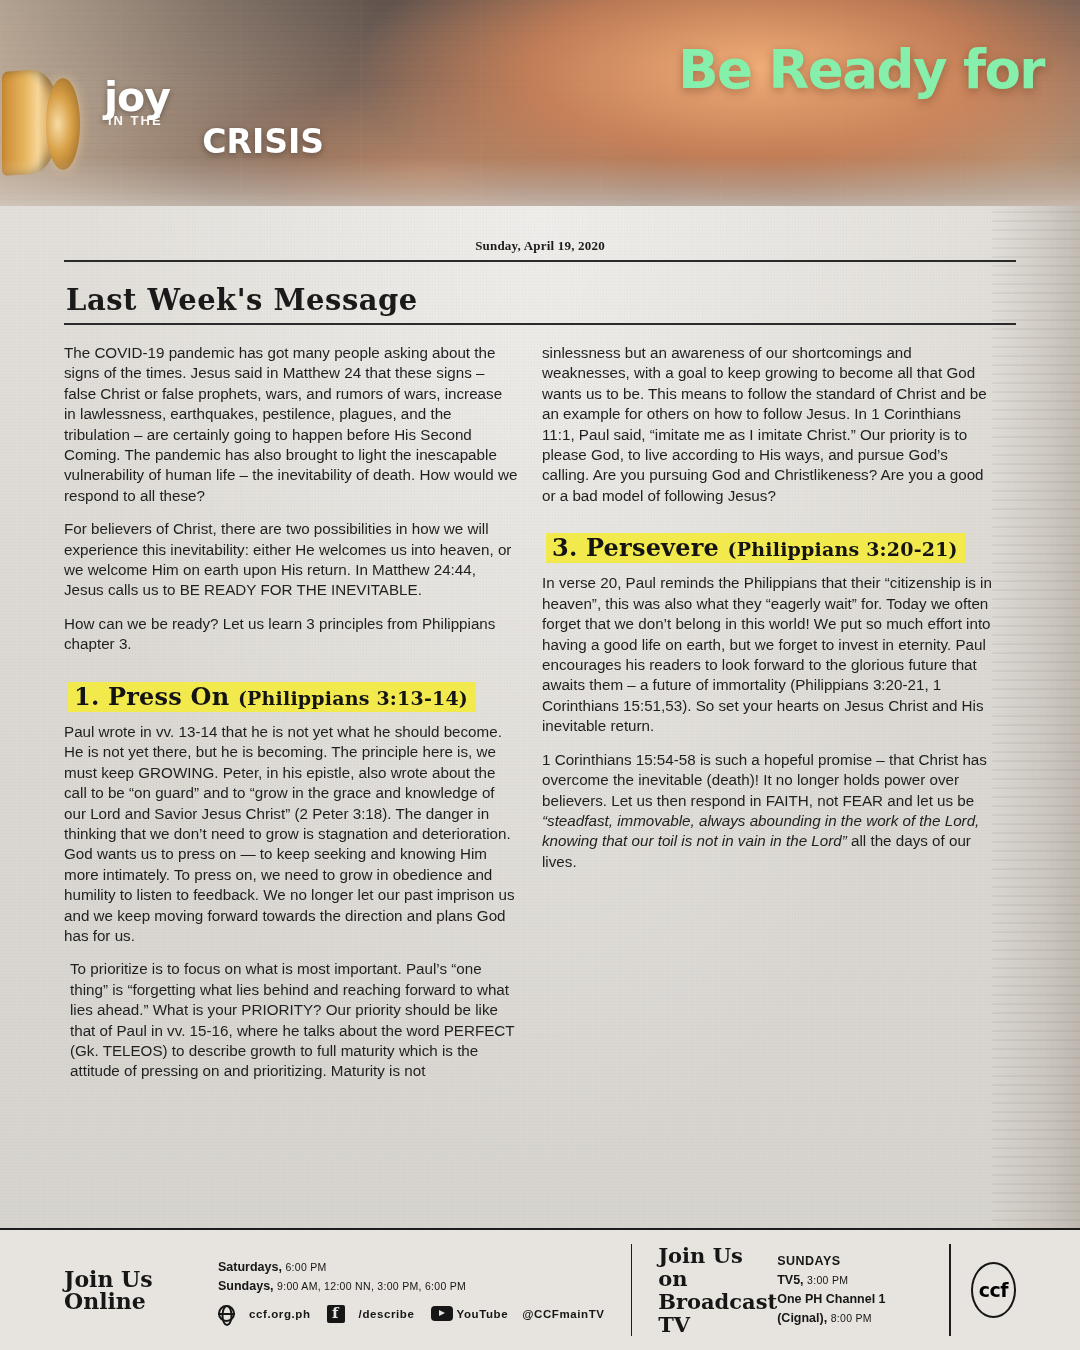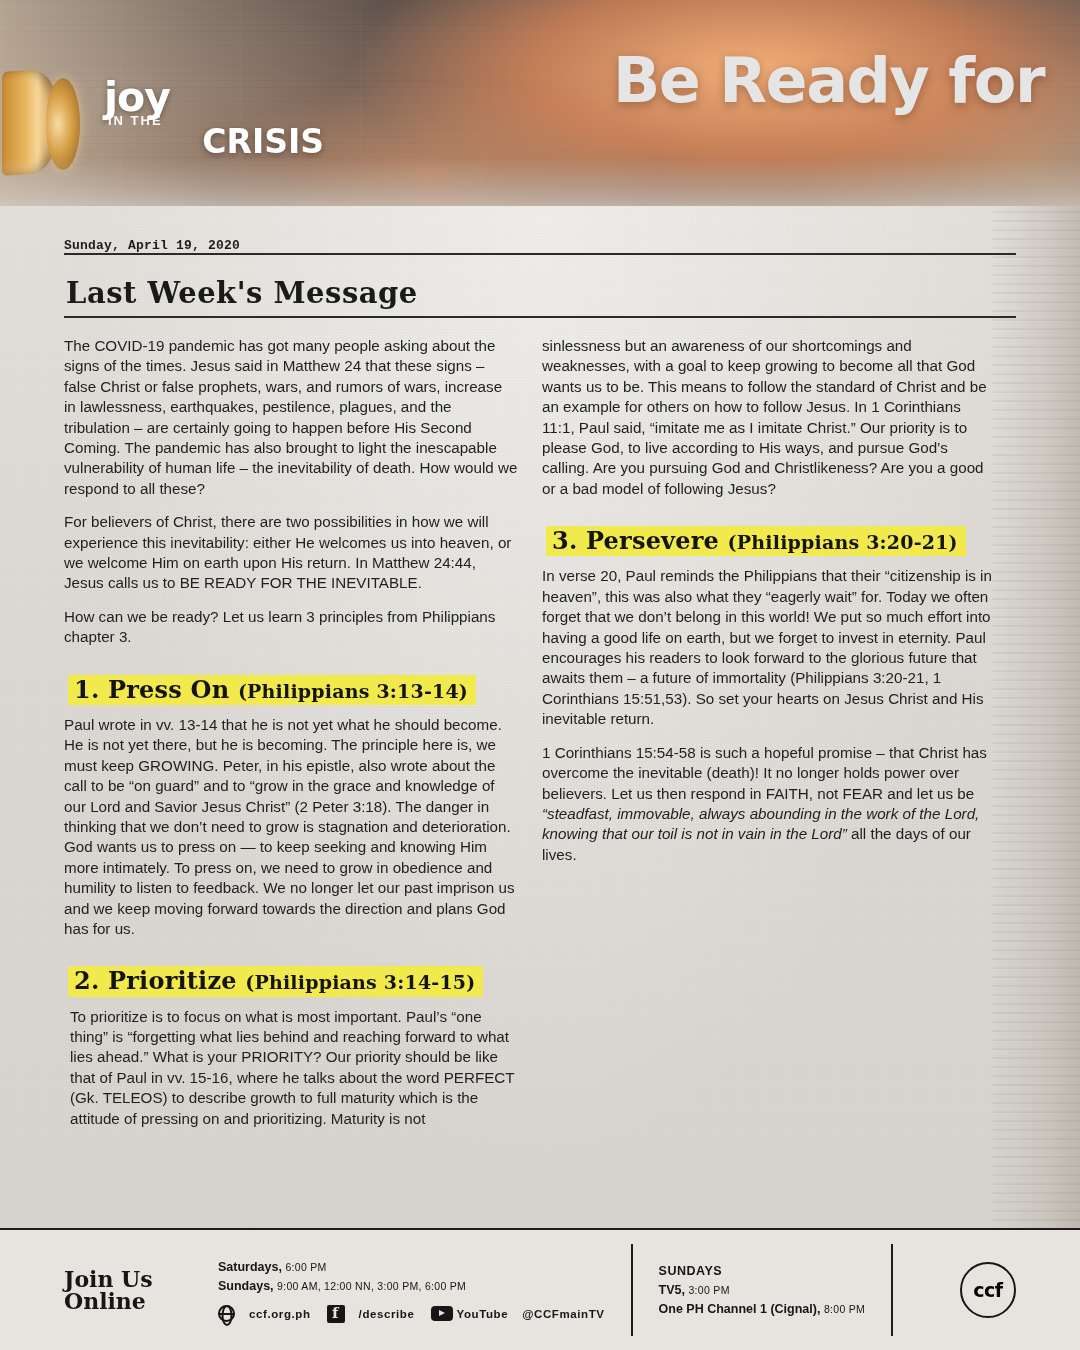--- a/index.html
+++ b/index.html
@@ -109,28 +109,28 @@
     font-size: 33px;
     letter-spacing: 0px;
     margin-top: -6px;
     color: #ffffff;
     text-shadow: 0 2px 6px rgba(0,0,0,0.35);
     text-align: right;
   }
 
   .hero-title {
     position: absolute;
-    right: 36px; top: 52px;
+    right: 36px; top: 46px;
     width: 620px;
     text-align: right;
     font-family: "DejaVu Sans", sans-serif;
     font-weight: 700;
-    font-size: 62px;
+    font-size: 53px;
     line-height: 0.92;
-    color: #e5e5e5;
+    color: #86efac;
     letter-spacing: -1.5px;
     text-shadow: 0 3px 10px rgba(60,30,10,0.35);
   }
 
   
   .paper {
     position: absolute;
     top: 206px; left: 0;
     width: 1080px; height: 1144px;
     background:
@@ -161,26 +161,27 @@
     opacity: .5;
   }
 
   .content {
     position: absolute;
     left: 64px; top: 32px;
     width: 952px;
   }
 
   .dateline {
-    font-family: Liberation Mono, monospace;
+    font-family: Liberation Serif, serif;
     font-weight: 700;
     font-size: 13px;
     color: #1d1d1d;
     letter-spacing: 0.2px;
-    padding-bottom: 0;
+    padding-bottom: 6px;
+    text-align: center;
   }
   .rule-top {
     border-top: 2px solid #2a2a2a;
     width: 952px;
   }
   .section-title {
     font-family: "DejaVu Serif", serif;
     font-weight: 700;
     font-size: 29px;
     color: #1a1a1a;
@@ -368,24 +369,20 @@
         <p class="body">The COVID-19 pandemic has got many people asking about the signs of the times. Jesus said in Matthew 24 that these signs – false Christ or false prophets, wars, and rumors of wars, increase in lawlessness, earthquakes, pestilence, plagues, and the tribulation – are certainly going to happen before His Second Coming. The pandemic has also brought to light the inescapable vulnerability of human life – the inevitability of death. How would we respond to all these?</p>
         <p class="body">For believers of Christ, there are two possibilities in how we will experience this inevitability: either He welcomes us into heaven, or we welcome Him on earth upon His return. In Matthew 24:44, Jesus calls us to BE READY FOR THE INEVITABLE.</p>
         <p class="body">How can we be ready? Let us learn 3 principles from Philippians chapter 3.</p>
 
         <div class="pt-head">
           <span>1. Press On</span>
           <span class="ref">(Philippians 3:13-14)</span>
         </div>
         <p class="body">Paul wrote in vv. 13-14 that he is not yet what he should become. He is not yet there, but he is becoming. The principle here is, we must keep GROWING. Peter, in his epistle, also wrote about the call to be “on guard” and to “grow in the grace and knowledge of our Lord and Savior Jesus Christ” (2 Peter 3:18). The danger in thinking that we don’t need to grow is stagnation and deterioration. God wants us to press on — to keep seeking and knowing Him more intimately. To press on, we need to grow in obedience and humility to listen to feedback. We no longer let our past imprison us and we keep moving forward towards the direction and plans God has for us.</p>
 
-        <div class="pt-head">
-          <span>2. Prioritize</span>
-          <span class="ref">(Philippians 3:14-15)</span>
-        </div>
         <p class="body indent">To prioritize is to focus on what is most important. Paul’s “one thing” is “forgetting what lies behind and reaching forward to what lies ahead.” What is your PRIORITY? Our priority should be like that of Paul in vv. 15-16, where he talks about the word PERFECT (Gk. TELEOS) to describe growth to full maturity which is the attitude of pressing on and prioritizing. Maturity is not</p>
       </div>
 
       <div class="col">
         <p class="body">sinlessness but an awareness of our shortcomings and weaknesses, with a goal to keep growing to become all that God wants us to be. This means to follow the standard of Christ and be an example for others on how to follow Jesus. In 1 Corinthians 11:1, Paul said, “imitate me as I imitate Christ.” Our priority is to please God, to live according to His ways, and pursue God’s calling. Are you pursuing God and Christlikeness? Are you a good or a bad model of following Jesus?</p>
 
         <div class="pt-head">
           <span>3. Persevere</span>
           <span class="ref">(Philippians 3:20-21)</span>
         </div>
@@ -435,20 +432,24 @@
               </span>
               <span>@CCFmainTV</span>
             </div>
           </div>
         </div>
       </div>
 
       <div class="f-divider" style="margin-left:26px;margin-right:26px;"></div>
 
       <div class="f-block">
+        <div class="f-tv-label">
+          <div>Join Us on</div>
+          <div>Broadcast TV</div>
+        </div>
         <div class="f-tv-list">
           <div class="hdr">SUNDAYS</div>
           <div>
             <b>TV5,</b>
             <span class="small-caps">3:00 PM</span>
           </div>
           <div>
             <b>One PH Channel 1 (Cignal),</b>
             <span class="small-caps">8:00 PM</span>
           </div>

